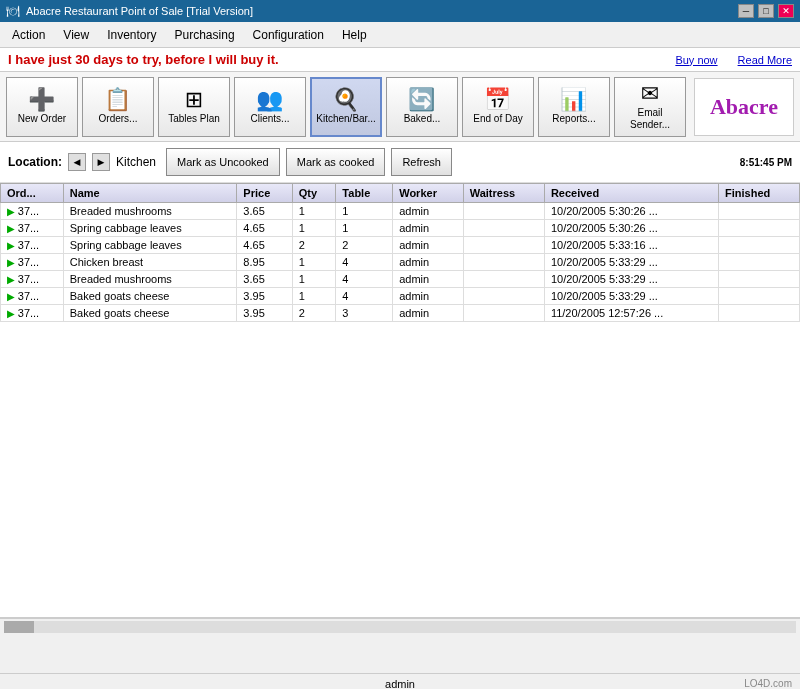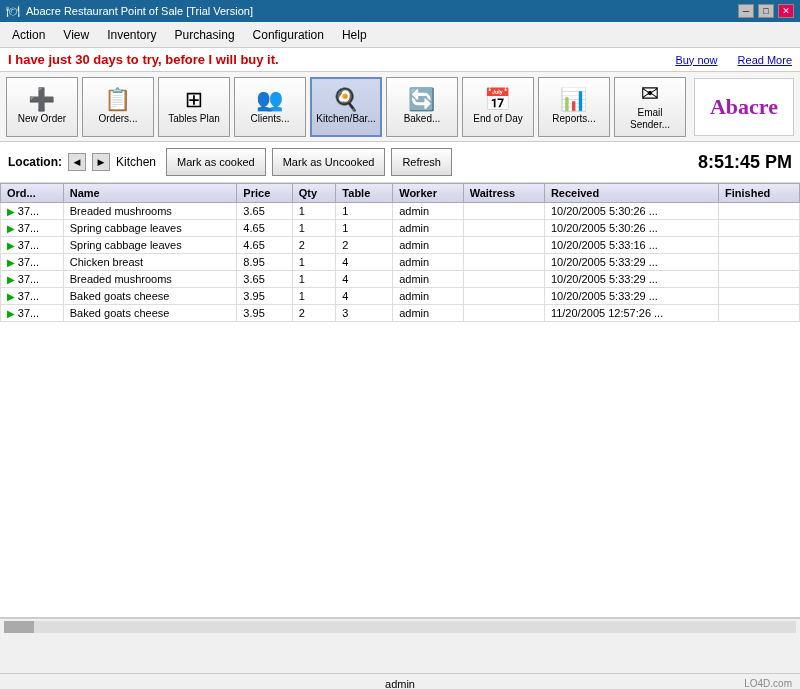--- a/index.html
+++ b/index.html
@@ -138,21 +138,21 @@
       padding: 4px 10px;
       background: linear-gradient(to bottom, #fff, #e0e0e0);
       border: 1px solid #888;
       cursor: pointer;
       font-size: 11px;
       height: 28px;
       display: flex; align-items: center;
     }
     .time-display {
       margin-left: auto;
-      font-size: 18px;
+      font-size: 10px;
       font-weight: bold;
     }
 
     
     .table-container {
       background: white;
       overflow-y: auto;
       height: calc(689px - 22px - 22px - 24px - 70px - 32px - 40px - 24px - 20px);
       border-bottom: 1px solid #ccc;
     }
@@ -313,24 +313,24 @@
 </div>
 
 <div class="main-content">
 
 
   <div class="location-bar">
     <span class="location-label">Location:</span>
     <div class="location-nav-btn">◀</div>
     <div class="location-nav-btn">▶</div>
     <span class="location-value">Kitchen</span>
-    <div class="action-btn">Mark as cooked</div>
     <div class="action-btn">
       <span>Mark as Uncooked</span>
     </div>
+    <div class="action-btn">Mark as cooked</div>
     <div class="action-btn">Refresh</div>
     <span class="time-display">8:51:45 PM</span>
   </div>
 
   <div class="table-container">
     <table>
       <thead>
         <tr>
           <th>Ord...</th>
           <th>Name</th>

